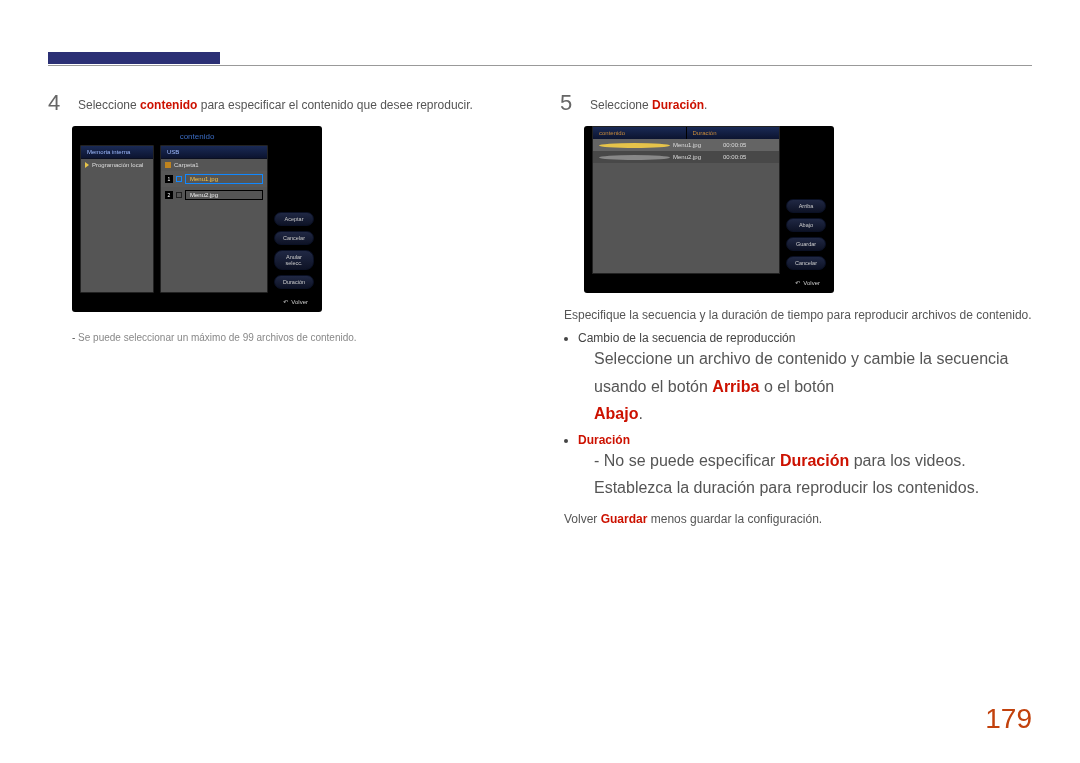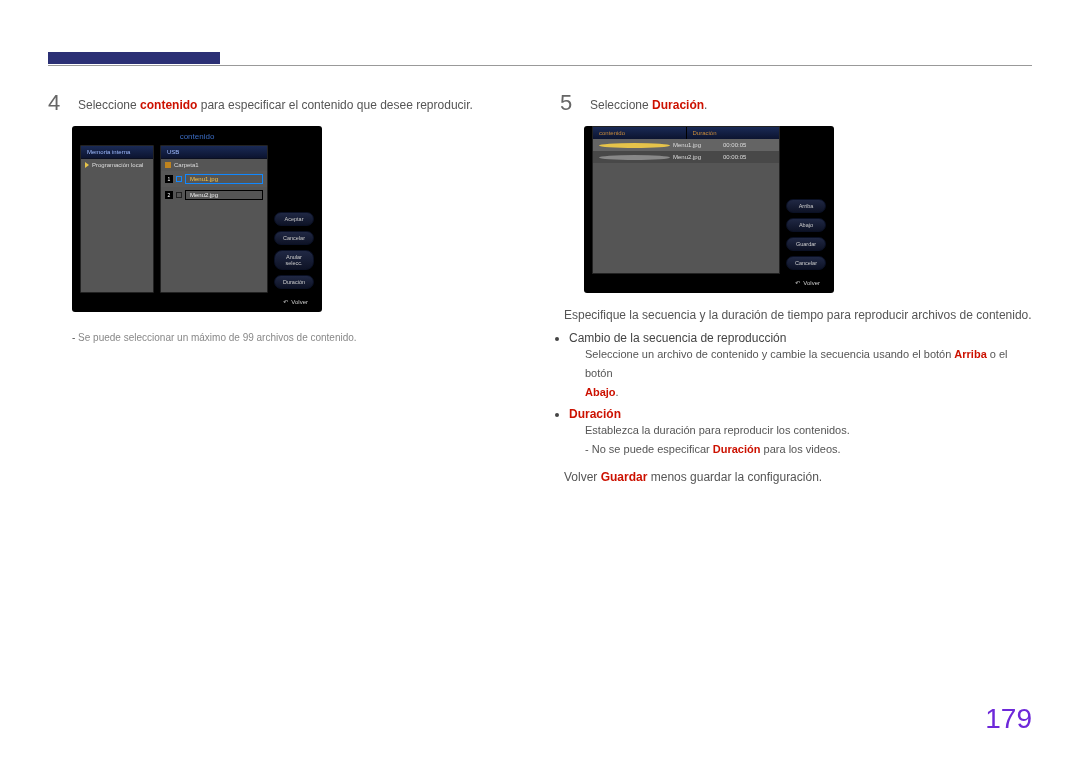--- a/index.html
+++ b/index.html
@@ -146,28 +146,28 @@
   .drow.sel { background: #646464; }
   .drow span:first-child { flex: 1; display: flex; align-items: center; gap: 3px; }
   .dot-y { width: 5px; height: 5px; background: #e6c34a; border-radius: 50%; }
   .dot-g { width: 5px; height: 5px; background: #888; border-radius: 50%; }
   .drow span:last-child { flex: 0 0 50px; }
 
   .note-line { font-size: 10px; color: #888; margin-left: 24px; margin-top: 20px; }
   .dash::before { content: "- "; color: #555; }
 
   .bodytxt { font-size: 12px; color: #555; line-height: 1.7; margin-top: 8px; margin-left: 4px; }
-  .bullets { margin-left: 9px; margin-top: 6px; }
+  .bullets { margin-left: 18px; margin-top: 6px; }
   .bullets li { margin-bottom: 6px; }
-  .sub { margin-left: 16px; font-size: 11px; color: #555; line-height: 1.7; }
+  .sub { margin-left: 16px; font-size: 16px; color: #555; line-height: 1.7; }
 
   .pagenum {
     position: absolute;
     bottom: 28px; right: 48px;
-    font-size: 28px; color: #6d28d9; font-weight: 300;
+    font-size: 28px; color: #c2410c; font-weight: 300;
   }
 </style>
 </head>
 <body>
 
 <div class="topbar"></div>
 <div class="topbar-accent"></div>
 
 <div class="cols">
 
@@ -268,24 +268,24 @@
     <ul class="bullets">
       <li>
         <span>Cambio de la secuencia de reproducción</span>
         <div class="sub">
           <span>Seleccione un archivo de contenido y cambie la secuencia usando el botón </span><span class="bold-red">Arriba</span><span> o el botón </span><br>
           <span class="bold-red">Abajo</span><span>.</span>
         </div>
       </li>
       <li>
         <span class="bold-red">Duración</span>
-        <div class="sub">Establezca la duración para reproducir los contenidos.</div>
         <div class="sub dash">
           <span>No se puede especificar </span><span class="bold-red">Duración</span><span> para los videos.</span>
         </div>
+        <div class="sub">Establezca la duración para reproducir los contenidos.</div>
       </li>
     </ul>
 
     <div class="bodytxt">
       <span>Volver </span><span class="bold-red">Guardar</span><span> menos guardar la configuración.</span>
     </div>
   </div>
 </div>
 
 <div class="pagenum">179</div>

